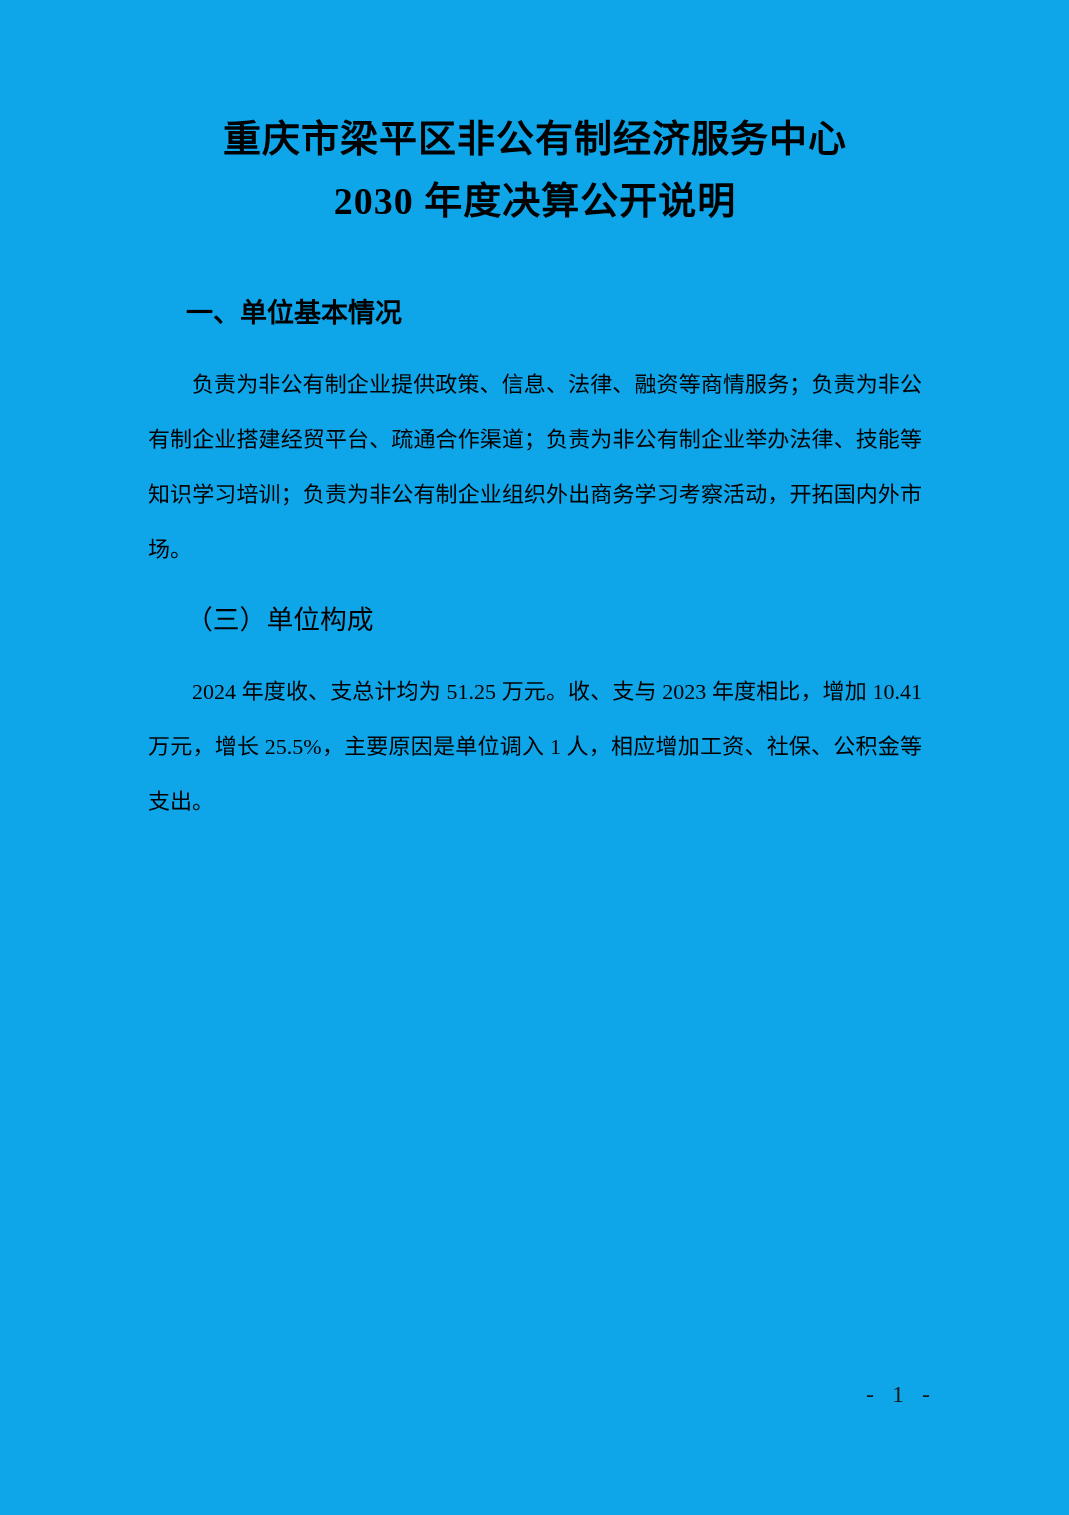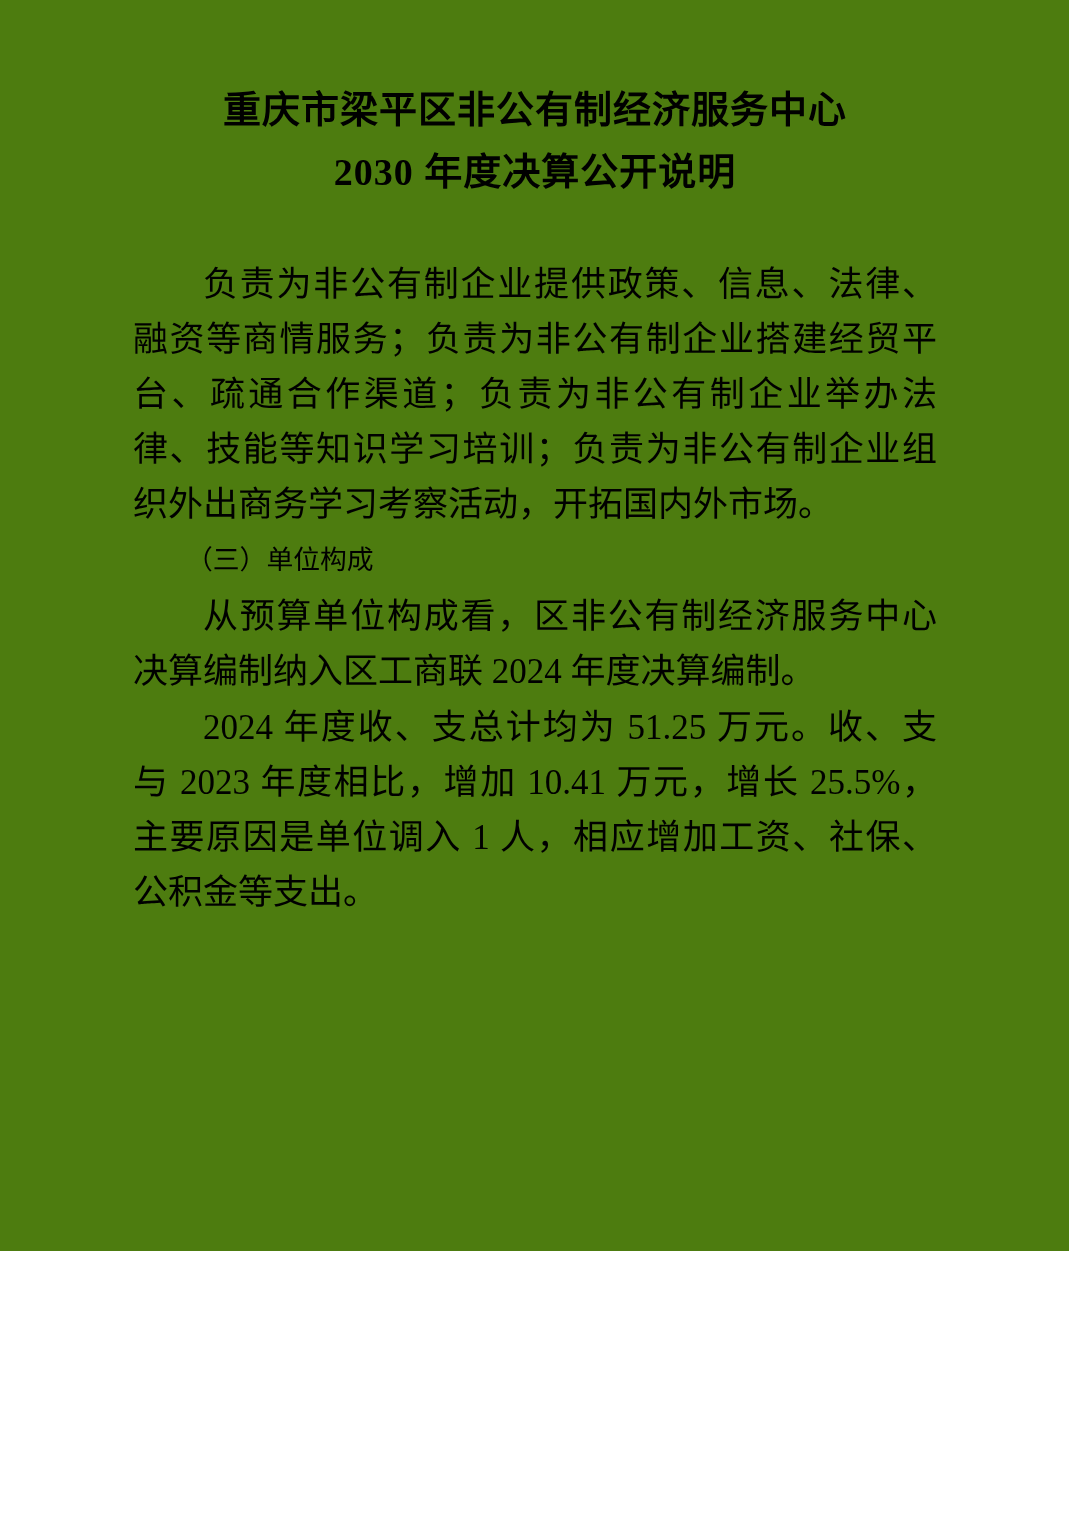--- a/index.html
+++ b/index.html
@@ -3,27 +3,27 @@
 <meta charset="utf-8">
 <style>
   html, body {
     margin: 0;
     padding: 0;
     background: #ffffff;
   }
   .page {
     position: relative;
     width: 1069px;
-    height: 1251px;
+    height: 1515px;
     margin: 0 auto;
-    background: #4d7c0f;
+    background: #0ea5e9;
     color: #000000;
     overflow: hidden;
     box-sizing: border-box;
-    padding: 79px 131px 0 132px;
+    padding: 108px 131px 0 132px;
     font-family: "Liberation Serif", "DejaVu Serif", serif;
   }
   .doc-title {
     text-align: center;
     font-family: "Liberation Serif", "DejaVu Serif", serif;
     font-weight: 700;
     font-size: 38px;
     line-height: 62px;
     letter-spacing: 1px;
     margin: 0 0 54px 0;
@@ -47,25 +47,25 @@
     font-family: "Liberation Serif", "DejaVu Serif", serif;
     font-weight: 400;
     font-size: 26.8px;
     line-height: 55px;
     padding-left: 54px;
     margin: 0;
   }
   .p-block {
     font-family: "Liberation Serif", "DejaVu Serif", serif;
     font-weight: 400;
-    font-size: 35px;
+    font-size: 22px;
     line-height: 55px;
     text-align: justify;
     text-indent: 2em;
-    margin: 1px;
+    margin: 16px;
   }
   .page-footer {
     position: absolute;
     top: 1378px;
     right: 133px;
     font-family: "Liberation Serif", "DejaVu Serif", serif;
     font-size: 24px;
     line-height: 32px;
     letter-spacing: 6px;
     color: #1a1a1a;
@@ -75,21 +75,21 @@
 <body>
 
 <div class="page">
 
   <h1 class="doc-title">
     <span class="title-line">重庆市梁平区非公有制经济服务中心</span>
     <span class="title-line">2030 年度决算公开说明</span>
   </h1>
 
   <div class="doc-body">
+    <h2 class="h1-block">一、单位基本情况</h2>
     <p class="p-block">负责为非公有制企业提供政策、信息、法律、融资等商情服务；负责为非公有制企业搭建经贸平台、疏通合作渠道；负责为非公有制企业举办法律、技能等知识学习培训；负责为非公有制企业组织外出商务学习考察活动，开拓国内外市场。</p>
     <h3 class="h2-block">（三）单位构成</h3>
-    <p class="p-block">从预算单位构成看，区非公有制经济服务中心决算编制纳入区工商联 2024 年度决算编制。</p>
     <p class="p-block">2024 年度收、支总计均为 51.25 万元。收、支与 2023 年度相比，增加 10.41 万元，增长 25.5%，主要原因是单位调入 1 人，相应增加工资、社保、公积金等支出。</p>
   </div>
 
   <div class="page-footer">- 1 -</div>
 
 </div>
 
 </body></html>

